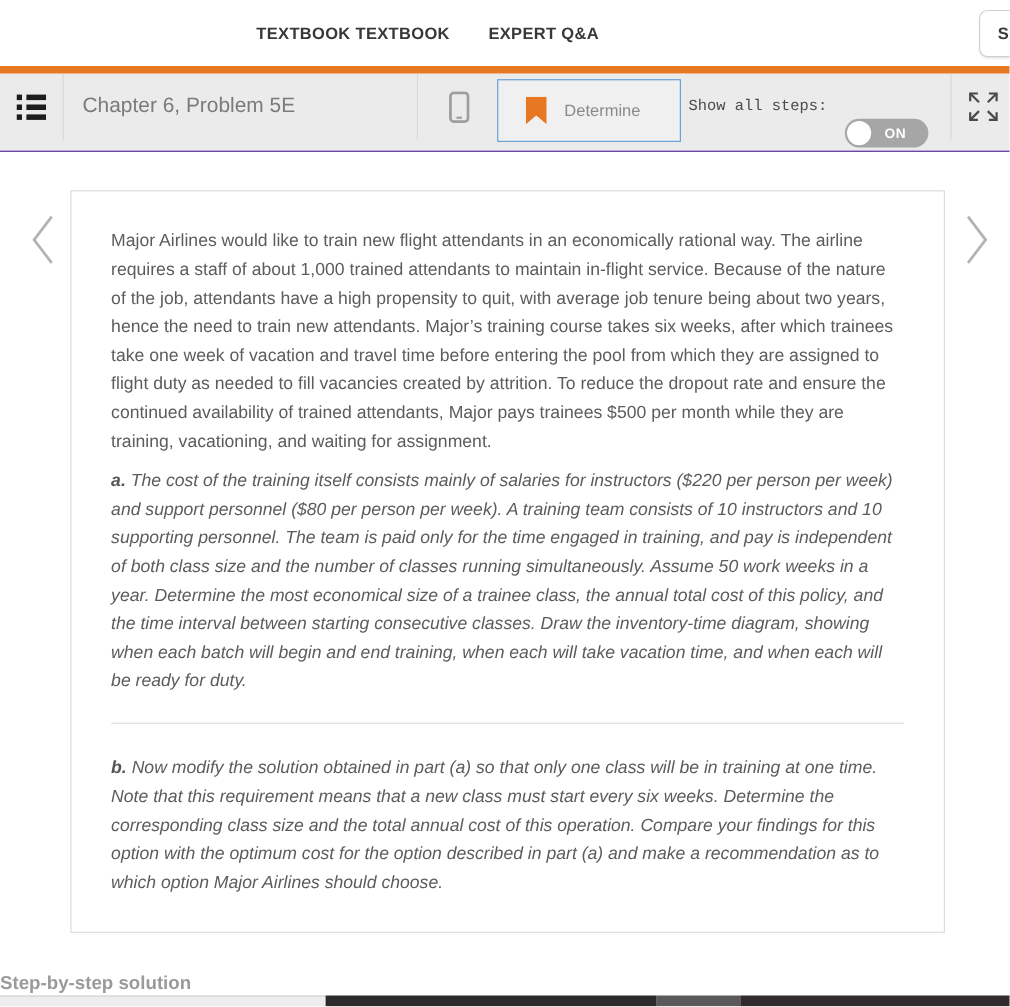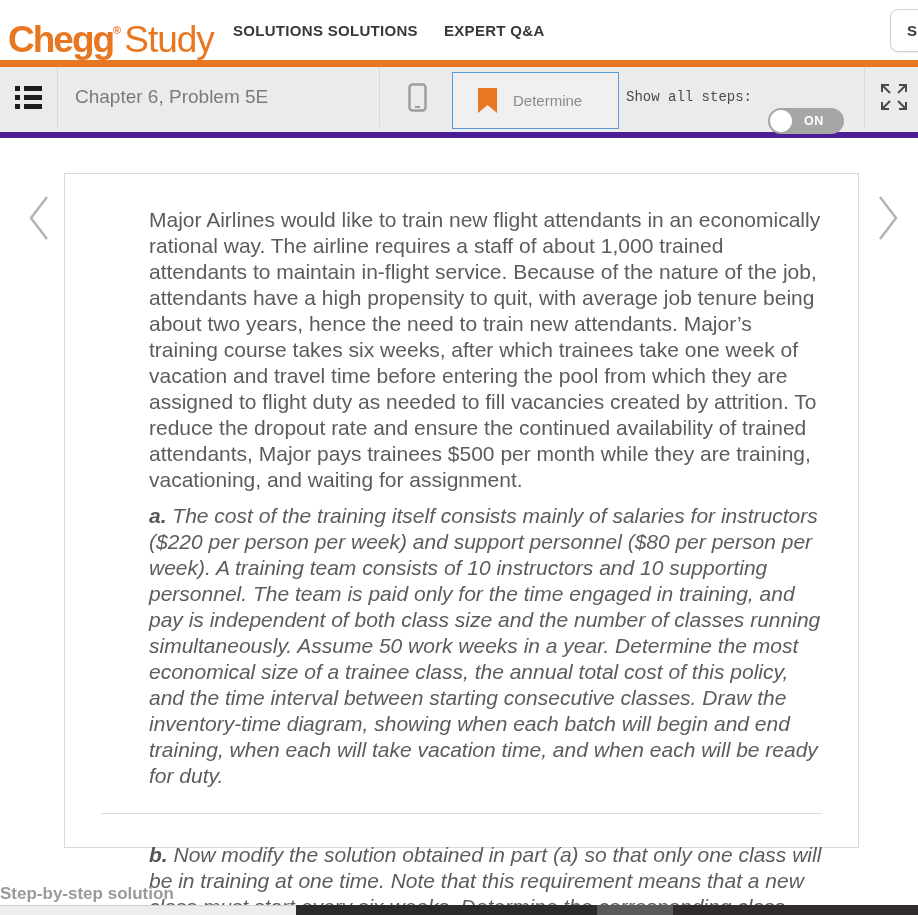--- a/index.html
+++ b/index.html
@@ -14,65 +14,62 @@
   .logo .reg { font-size:11px; vertical-align:18px; font-weight:bold; letter-spacing:0; }
   .logo .suffix { font-weight:normal; letter-spacing:-1px; margin-left:3px; }
   .nav-item { position:absolute; top:22px; font-size:15px; font-weight:bold; color:#383838; letter-spacing:.3px; cursor:pointer; white-space:nowrap; }
   .nav-textbook { left:233px; }
   .nav-expert { left:444px; }
   .search-partial { position:absolute; left:890px; top:9px; width:70px; height:43px; background:#fff; border:1px solid #cfcfcf; border-radius:8px; box-shadow:0 1px 2px rgba(0,0,0,.07); font-size:15px; font-weight:bold; color:#3a3a3a; line-height:41px; padding-left:16px; }
 
   .orange-bar { position:absolute; left:0; top:60px; width:918px; height:7px; background:#e87722; }
 
   
-  .toolbar { position:absolute; left:0; top:67px; width:918px; height:71px; background:#ebebeb; border-bottom:6px solid #4c1d95; }
+  .toolbar { position:absolute; left:0; top:67px; width:918px; height:71px; background:#ebebeb; border-bottom:1px solid #4c1d95; }
   .tb-divider { position:absolute; top:0; width:1px; height:60px; background:#d8d8d8; }
   .list-btn { position:absolute; left:0; top:0; width:57px; height:60px; display:flex; align-items:center; justify-content:center; cursor:pointer; }
   .tb-title { position:absolute; left:75px; top:0; height:60px; line-height:60px; font-size:19px; color:#7b7b7b; white-space:nowrap; }
   .phone-btn { position:absolute; left:398px; top:0; width:38px; height:60px; display:flex; align-items:center; justify-content:center; cursor:pointer; }
   .bookmark-btn { position:absolute; left:452px; top:5px; width:167px; height:57px; background:#f0f0f0; border:1px solid #5b9bd5; display:flex; align-items:center; padding-left:25px; cursor:pointer; z-index:3; }
   .bookmark-btn .bm-label { margin-left:16px; font-size:15px; color:#8a8a8a; }
   .show-steps { position:absolute; left:626px; top:0; height:60px; line-height:60px; font-size:14px; color:#4c4c4c; white-space:nowrap;font-family:Liberation Mono, monospace; }
   .toggle { position:absolute; left:768px; top:17px; width:76px; height:26px; border-radius:13px; background:#a6a6a6; cursor:pointer;margin-top:24px; }
   .toggle .knob { position:absolute; left:2px; top:2px; width:22px; height:22px; border-radius:50%; background:#fff; }
   .toggle .on-label { position:absolute; left:36px; top:0; height:26px; line-height:26px; color:#fff; font-size:12.5px; font-weight:bold; letter-spacing:.5px; }
   .expand-btn { position:absolute; left:870px; top:0; width:48px; height:60px; display:flex; align-items:center; justify-content:center; cursor:pointer; }
 
   
   .problem-heading { position:absolute; left:0; top:136px; width:918px; text-align:center; font-size:17px; font-weight:bold; color:#9a9a9a; }
   .chevron { position:absolute; cursor:pointer; }
   .chevron-left { left:27px; top:195px; }
   .chevron-right { left:876px; top:195px; }
 
   .problem-card { position:absolute; left:64px; top:173px; width:795px; height:675px; background:#fff; border:1px solid #d9d9d9; padding:33px 36px 0 36px; }
-  .problem-card p { font-size:21px; line-height:26px; color:#5c5c5c;margin-left:48px; }
+  .problem-card p { font-size:16px; line-height:26px; color:#5c5c5c; }
   .p-intro { margin:0 0 10px 0; }
   .p-part { margin:0;font-style:italic; }
   .lead { font-weight:bold; color:#555; }
   .card-divider { border:none; border-top:1px solid #dcdcdc; margin:24px 0 28px 0; }
 
   .solution-heading { position:absolute; left:0; top:884px; width:918px; font-size:17px; font-weight:bold; color:#9a9a9a; }
 
   
   .bottom-bar { position:absolute; left:0; top:905px; width:918px; height:10px; display:flex; }
   .bb-seg1 { width:296px; background:#ededed; border-top:1px solid #d0d0d0; }
   .bb-seg2 { width:301px; background:#2b2b2b; }
   .bb-seg3 { width:76px; background:#5a5a5a; }
   .bb-seg4 { width:245px; background:#312b2d; }
 </style>
 </head>
 <body>
 
 <div class="page">
 
   <div class="header">
-    <div class="logo">
-      <span class="brand">Chegg</span><span class="reg">®</span><span class="suffix">Study</span>
-    </div>
-    <div class="nav-item nav-textbook">SOLUTIONS SOLUTIONS</div>
+    <div class="nav-item nav-textbook">TEXTBOOK TEXTBOOK</div>
     <div class="nav-item nav-expert">EXPERT Q&amp;A</div>
     <div class="search-partial">S</div>
   </div>
 
   <div class="orange-bar"></div>
 
   <div class="toolbar">
     <div class="list-btn">
       <svg width="27" height="25" viewBox="0 0 27 25">
         <rect x="0" y="1" width="5" height="5" fill="#1d1d1d"></rect>

